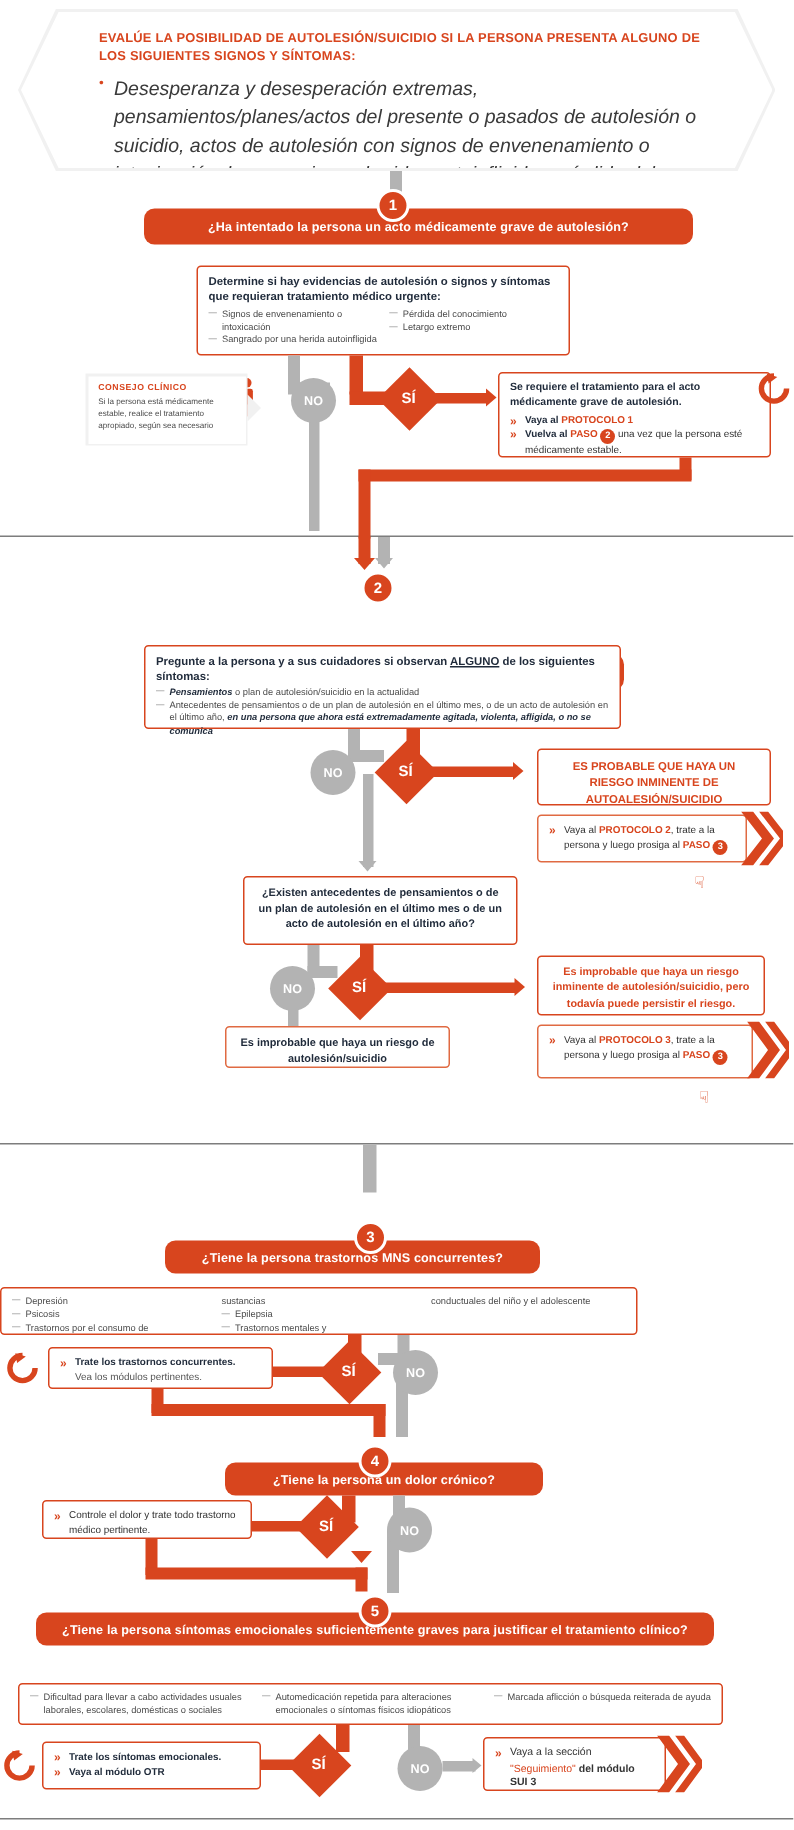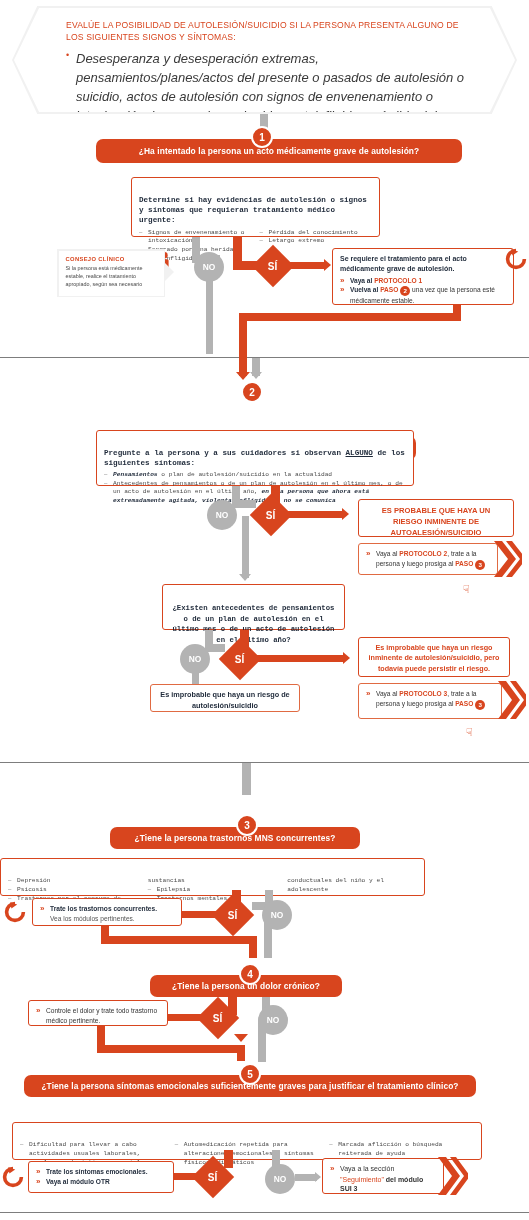--- a/index.html
+++ b/index.html
@@ -20,21 +20,21 @@
     clip-path: polygon(5% 0%, 95% 0%, 100% 50%, 95% 100%, 5% 100%, 0% 50%);
     padding: 2px;
   }
   .hexinner {
     width: 100%; height: 100%;
     background: #ffffff;
     clip-path: polygon(5% 0%, 95% 0%, 100% 50%, 95% 100%, 5% 100%, 0% 50%);
     padding: 12px 46px 10px 52px;
   }
   .hex-title {
-    color: #D8451E; font-weight: normal; font-size: 8.6px; line-height: 1.35;
+    color: #D8451E; font-weight: bold; font-size: 8.6px; line-height: 1.35;
     letter-spacing: .15px;
   }
   .hex-list { margin-top: 7px; }
   .hex-li {
     position: relative; padding-left: 10px; font-style: italic;
     font-size: 13px; line-height: 1.45; color: #3a3a3a; margin-bottom: 6px;
   }
   .hex-li::before {
     content: "•"; position: absolute; left: 0; top: -1px;
     color: #D8451E; font-size: 9px; font-style: normal;
@@ -56,21 +56,21 @@
     position: absolute; width: 22px; height: 22px; border-radius: 50%;
     background: #D8451E; border: 2px solid #fff;
     color: #fff; font-weight: bold; font-size: 10px;
     display: flex; align-items: center; justify-content: center;
     z-index: 6;
   }
 
   
   .detbox {
     position: absolute; background: #fff; border: 1.6px solid #D8451E;
-    border-radius: 3px; padding: 18px 7px; font-family: Liberation Mono, monospace;
+    border-radius: 3px; padding: 5px 7px;
   }
   .det-title { font-weight: bold; font-size: 7.6px; color: #1f2a3a; line-height: 1.3; }
   .det-li {
     position: relative; padding-left: 9px; font-size: 6.2px;
     line-height: 1.42; color: #4a4a4a;
   }
   .det-li::before {
     content: "—"; position: absolute; left: 0; top: 0; color: #7a7a7a; font-size: 5.6px;
   }
   .det-li i { font-style: italic; font-weight: bold; color: #1f2a3a; }
@@ -393,21 +393,21 @@
       <path d="M6.2 1.2 L13.2 3.4 L7.4 7.6 Z" fill="#D8451E"></path>
     </svg>
   </div>
 
   <div class="ln-o" style="left:101px; top:926px; width:8px; height:16px;"></div>
   <div class="ln-o" style="left:101px; top:936px; width:156px; height:8px;"></div>
   <div class="ln-o" style="left:249px; top:936px; width:8px; height:22px;"></div>
   <div class="ln-g" style="left:264px; top:916px; width:8px; height:42px;"></div>
 
   <div class="stepnum" style="left:239px; top:963px;">4</div>
-  <div class="qbanner" style="left:150px; top:975px; width:192px; height:22px;">¿Tiene la persona un dolor crónico?</div>
+  <div class="qbanner" style="left:150px; top:975px; width:212px; height:22px;">¿Tiene la persona un dolor crónico?</div>
 
   <div class="ln-o" style="left:228px; top:997px; width:9px; height:18px;"></div>
   <div class="ln-g" style="left:262px; top:997px; width:8px; height:16px;"></div>
   <div class="si" style="left:203px; top:1003px;">
       <span>SÍ</span>
     </div>
   <div class="no" style="left:258px; top:1005px;">NO</div>
   <div class="ln-o" style="left:163px; top:1014px; width:42px; height:7px;"></div>
 
   <div class="outbox strong" style="left:28px; top:1000px; width:140px; height:26px;">

